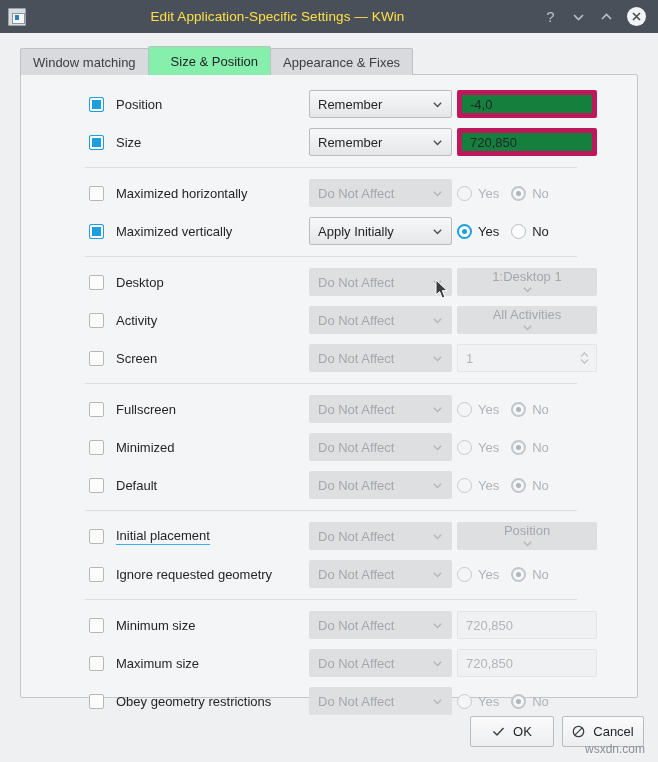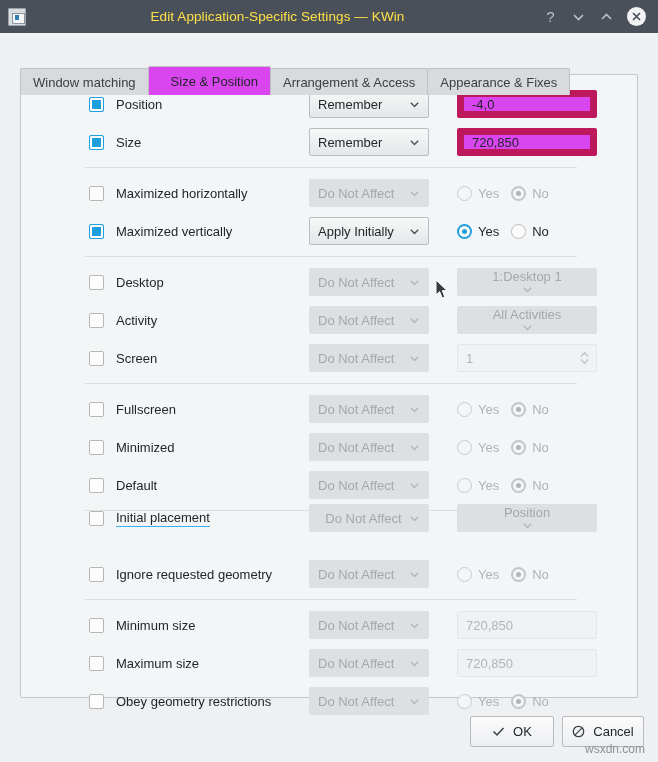--- a/index.html
+++ b/index.html
@@ -68,24 +68,23 @@
   .tab {
     height: 27px; padding: 0 12px;
     display: flex; align-items: center;
     background: #d8dadd;
     border: 1px solid #bdc1c5;
     border-bottom: none;
     color: #3c4043;
     cursor: pointer;
     margin-right: -1px;
     border-radius: 2px 2px 0 0;
-    margin-top: 20px;
   }
   .tab.active {
-    background: #d946ef;
+    background: #86efac;
     color: #232629;
     height: 29px;
     border-color: #bdc1c5;
     position: relative; z-index: 4; padding-left: 22px;
   }
 
   
   .panel {
     position: absolute;
     left: 20px; top: 74px;
@@ -123,21 +122,21 @@
   .cb-label { font-size: 13px; color: #232629; white-space: nowrap; }
   .cb-label.link {
     border-bottom: 1px solid #3daee9;
     padding-bottom: 1px;
     cursor: pointer;
   }
 
   
   .combo {
     position: absolute; left: 288px;
-    width: 120px; height: 28px;
+    width: 143px; height: 28px;
     border-radius: 2px;
     display: flex; align-items: center;
     padding: 0 8px; font-size: 13px;
     cursor: pointer;
   }
   .combo.enabled {
     background: linear-gradient(#f7f8f8, #e4e6e8);
     border: 1px solid #b9bdc1;
     color: #232629;
   }
@@ -153,21 +152,21 @@
   
   .val { position: absolute; left: 436px; }
 
   .textinput {
     width: 140px; height: 28px;
     border-radius: 2px;
     display: flex; align-items: center;
     padding: 0 8px; font-size: 13px;
   }
   .textinput.enabled {
-    background: #d946ef; border: 7px solid #be185d; color: #232629;
+    background: #15803d; border: 5px solid #be185d; color: #232629;
   }
   .textinput.disabled {
     background: #f0f1f2; border: 1px solid #e2e4e6; color: #b1b6ba;
   }
 
   .combo2 {
     width: 140px; height: 28px;
     border-radius: 2px;
     display: flex; align-items: center;
     padding: 0 8px; font-size: 13px;
@@ -265,21 +264,20 @@
         <svg width="11" height="11" viewBox="0 0 11 11">
             <path d="M2 2 L9 9 M9 2 L2 9" stroke="#4a5059" stroke-width="1.7" fill="none"></path>
           </svg>
       </div>
     </div>
   </div>
 
   <div class="tabbar">
     <div class="tab">Window matching</div>
     <div class="tab active">Size &amp; Position</div>
-    <div class="tab">Arrangement &amp; Access</div>
     <div class="tab">Appearance &amp; Fixes</div>
   </div>
 
   <div class="panel">
     <div class="rows" id="rows-host">
         <div class="row" style="top: 10px;">
           <div class="cb-cell">
             <div class="cbox checked"></div>
             <div class="cb-label ">Position</div>
           </div>
@@ -490,21 +488,21 @@
              <span class="rlabel dis">Yes</span>
            </div>
            <div class="radio-item">
              <span class="rdot dis on"></span>
              <span class="rlabel dis">No</span>
            </div>
          </div>
           </div>
         </div>
         <div class="sep" style="top: 435px;"></div>
-        <div class="row" style="top: 424px; text-align: center;">
+        <div class="row" style="top: 442px;">
           <div class="cb-cell">
             <div class="cbox "></div>
             <div class="cb-label link">Initial placement</div>
           </div>
           <div class="combo disabled">
             <span class="ctext">Do Not Affect</span>
             <svg class="chev" viewBox="0 0 12 12">
        <path d="M2 4.2 L6 8.2 L10 4.2" fill="none" stroke="#b2b7bb" stroke-width="1.5"></path>
      </svg>
           </div>

